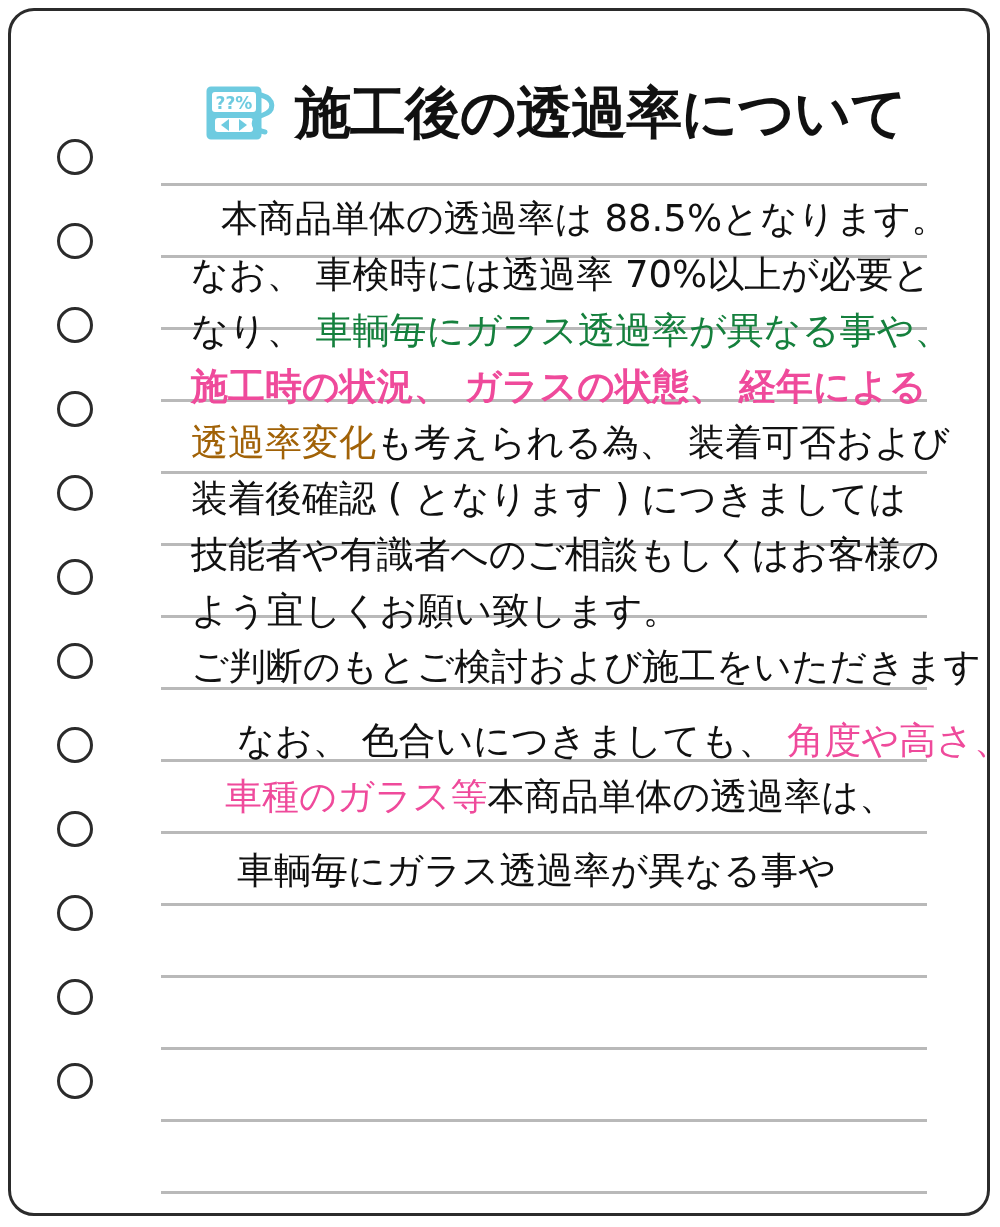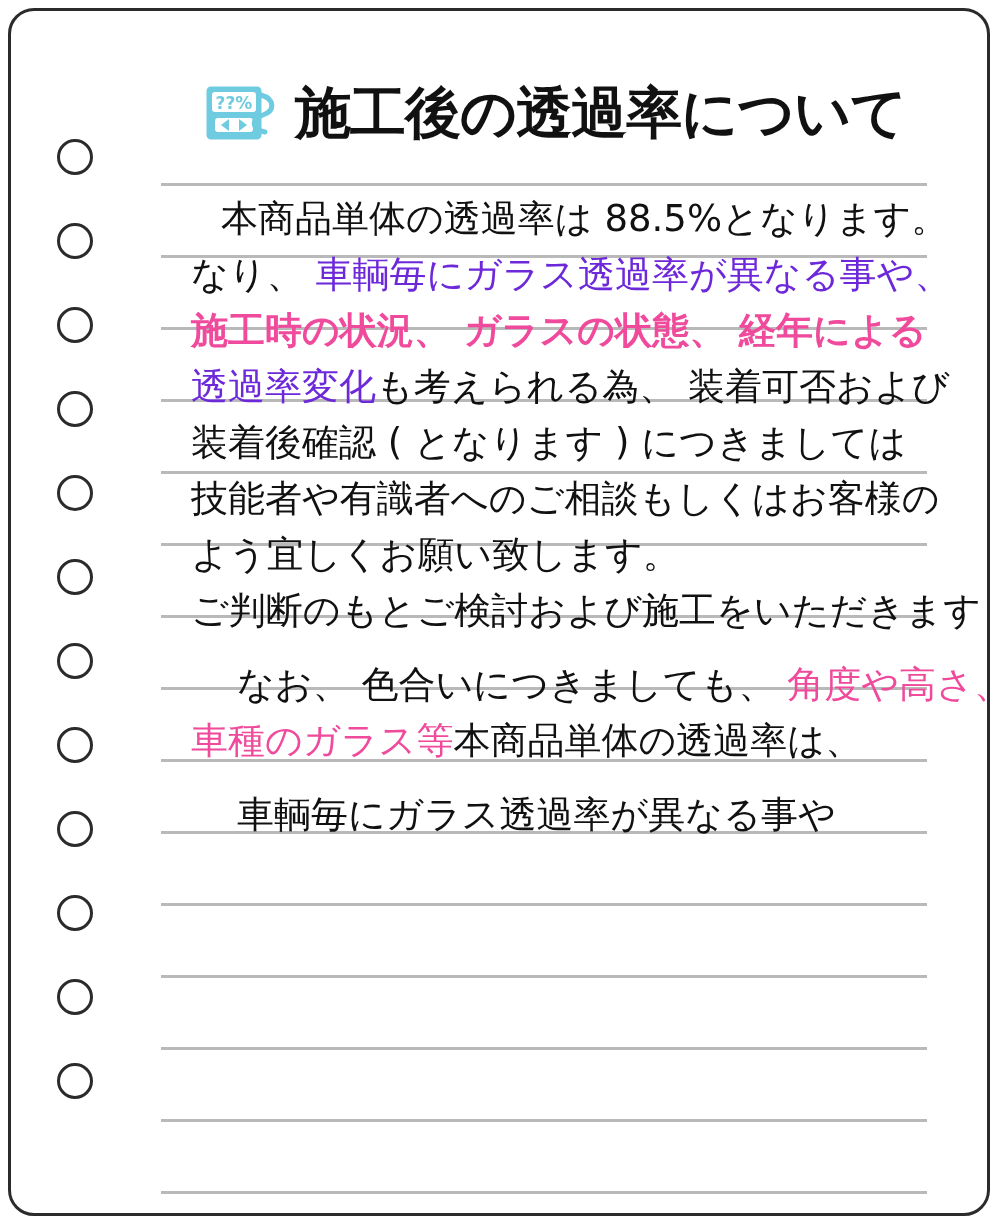--- a/index.html
+++ b/index.html
@@ -164,28 +164,29 @@
           <polygon points="20,54 28,48 28,60" fill="#6ecbe0"></polygon>
           <polygon points="46,54 38,48 38,60" fill="#6ecbe0"></polygon>
           <path d="M60 24 c14 4 14 16 2 20 c-12 4 -12 14 2 17" fill="none" stroke="#6ecbe0" stroke-width="5" stroke-linecap="round"></path>
         </svg>
       </div>
       <div class="title-text">施工後の透過率について</div>
     </div>
 
     <div class="body-block">
         <div class="line indent"><span>本商品単体の透過率は 88.5%となります。</span></div>
-        <div class="line"><span>なり、 </span><span class="pink" style="color: #6d28d9;">車輌毎にガラス透過率が異なる事や、</span></div>
+        <div class="line"><span>なお、 車検時には透過率 70%以上が必要と</span></div>
+        <div class="line"><span>なり、 </span><span class="pink" style="color: #15803d;">車輌毎にガラス透過率が異なる事や、</span></div>
         <div class="line"><span class="pink" style="color: rgb(239, 74, 155); font-weight: bold;">施工時の状況、 ガラスの状態、 経年による</span></div>
-        <div class="line"><span class="pink" style="color: #6d28d9;">透過率変化</span><span>も考えられる為、 装着可否および</span></div>
+        <div class="line"><span class="pink" style="color: #a16207;">透過率変化</span><span>も考えられる為、 装着可否および</span></div>
         <div class="line"><span>装着後確認 ( となります ) につきましては</span></div>
         <div class="line"><span>技能者や有識者へのご相談もしくはお客様の</span></div>
         <div class="line"><span>よう宜しくお願い致します。</span></div>
         <div class="line"><span>ご判断のもとご検討および施工をいただきます</span></div>
         <div class="gap"></div>
         <div class="line indent2"><span>なお、 色合いにつきましても、 </span><span class="pink" style="color: rgb(239, 74, 155);">角度や高さ、</span></div>
-        <div class="line"><span class="pink" style="color: rgb(239, 74, 155);">車種のガラス等</span><span>本商品単体の透過率は、</span></div>
+        <div class="line"><span class="pink" style="color: rgb(239, 74, 155); margin-left: 34px;">車種のガラス等</span><span>本商品単体の透過率は、</span></div>
         <div class="gap"></div>
         <div class="line indent2"><span>車輌毎にガラス透過率が異なる事や</span></div>
       </div>
 
   </div>
 </div>
 
 </body></html>

